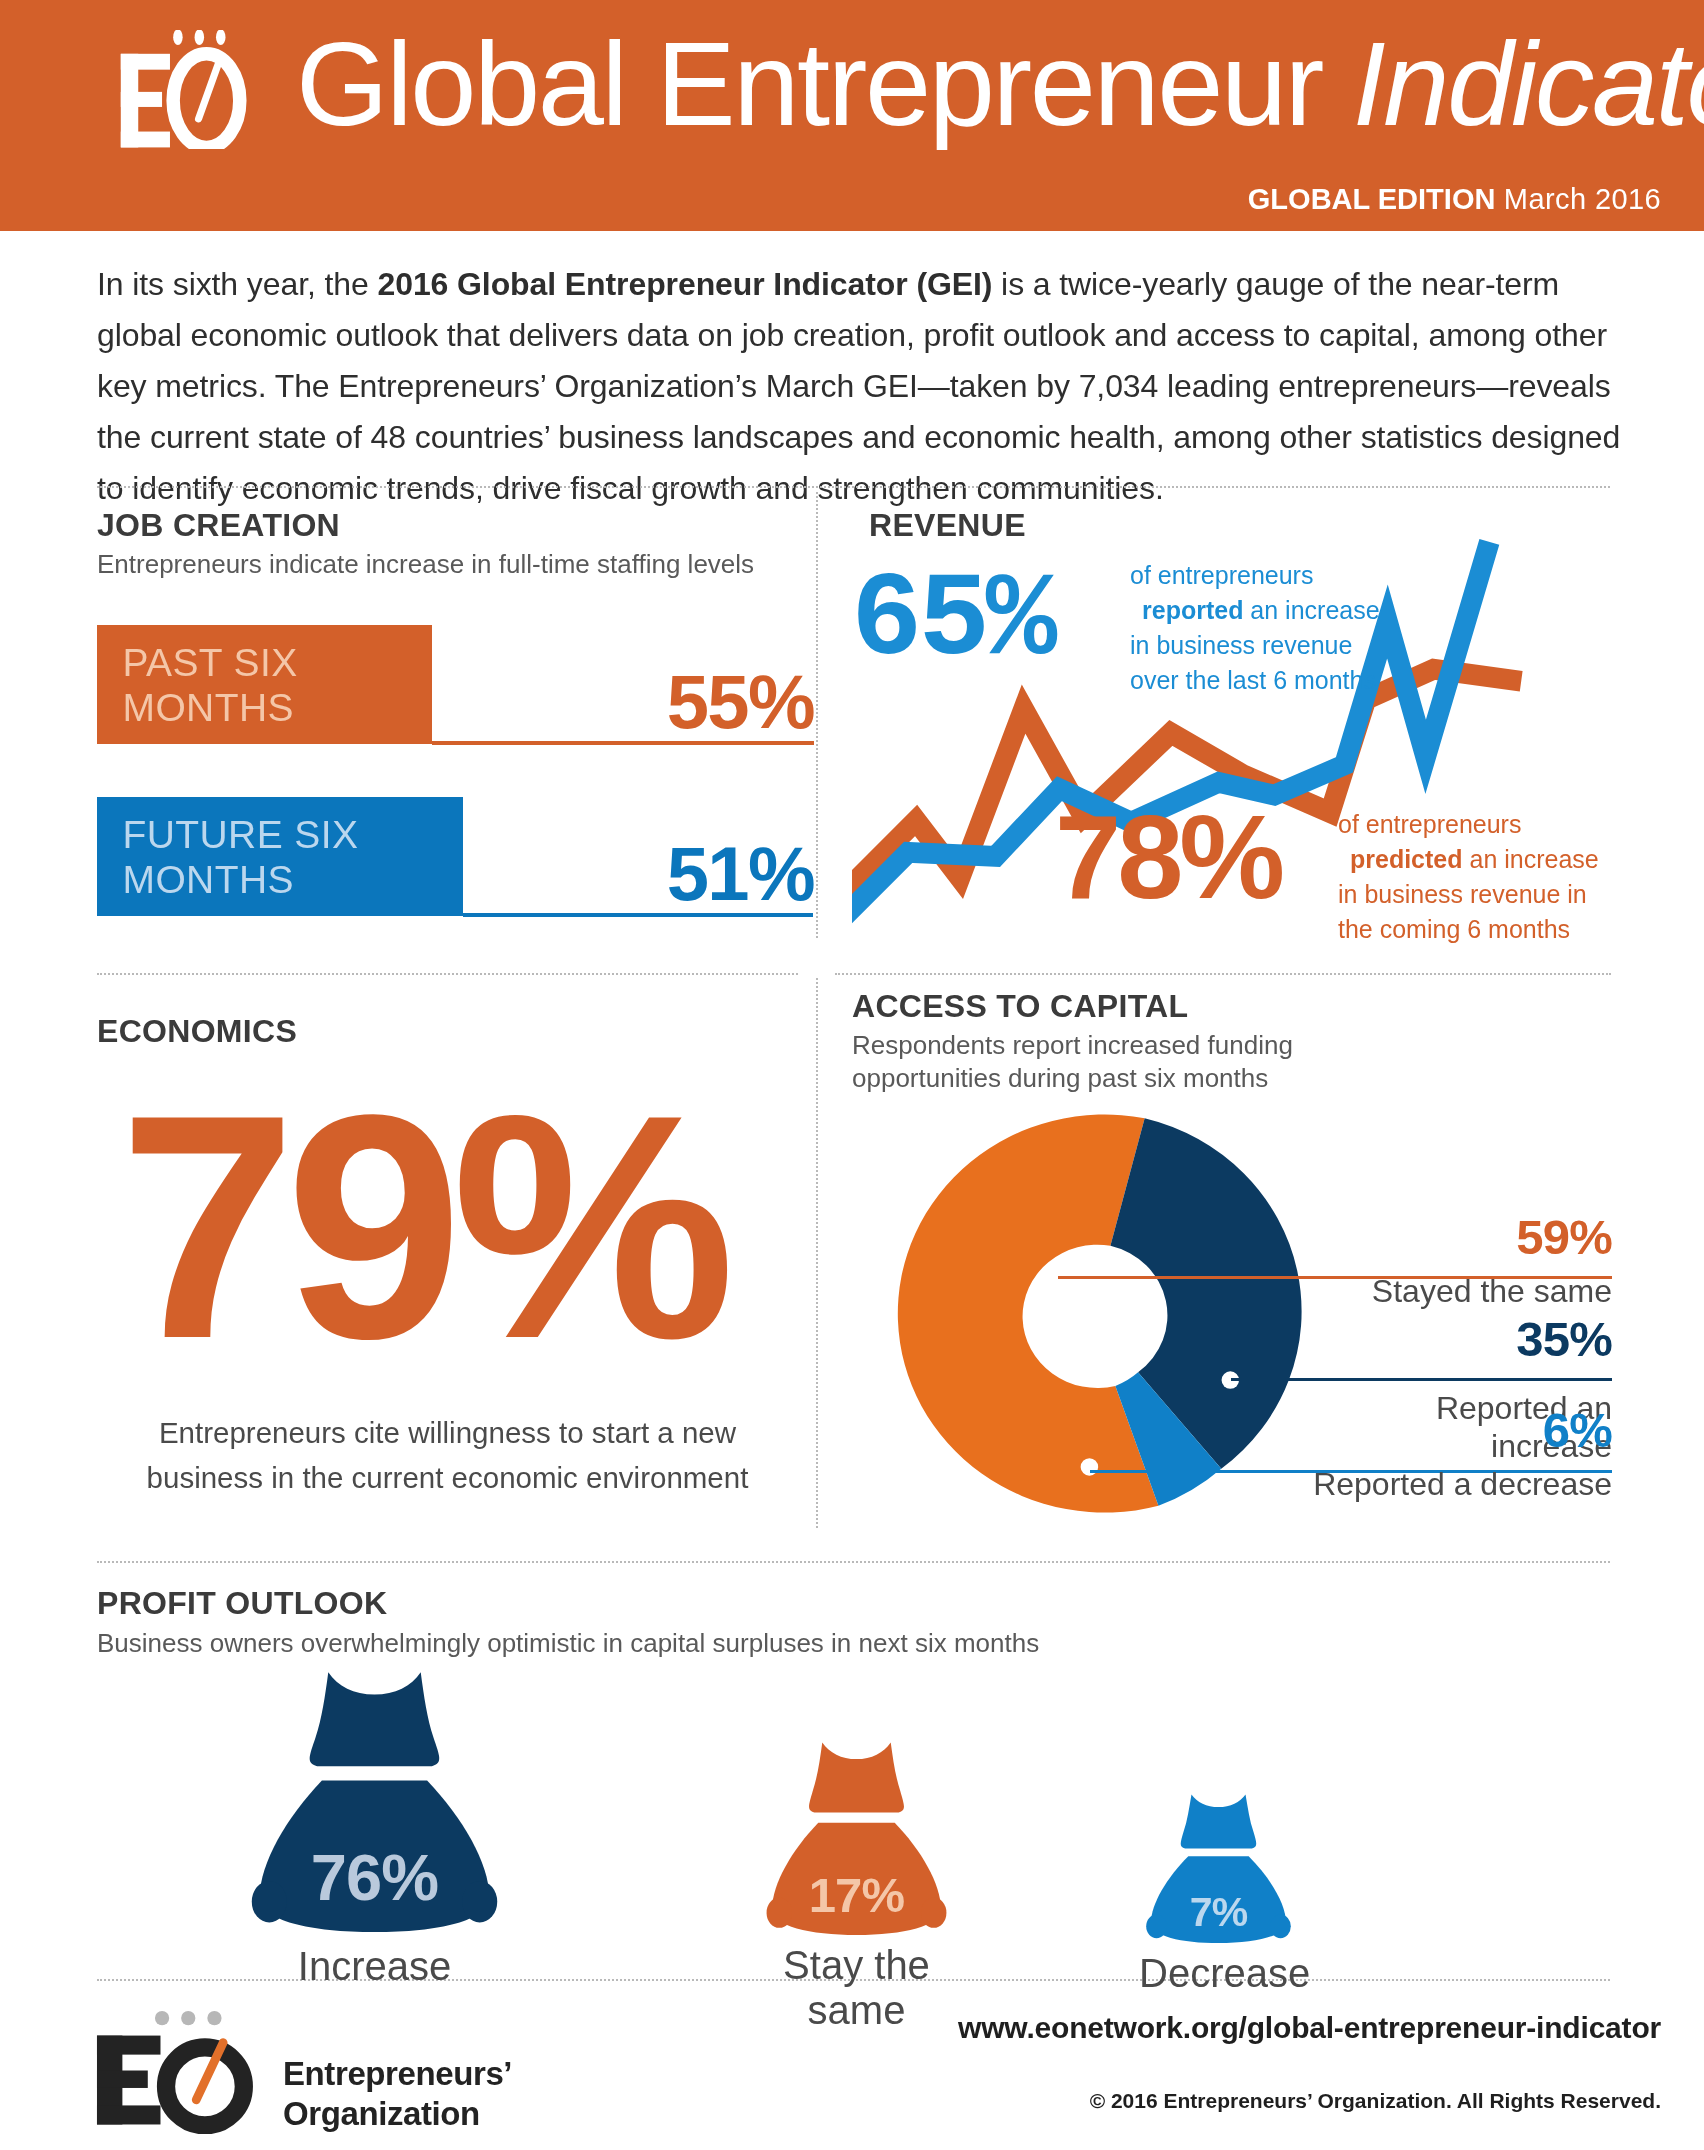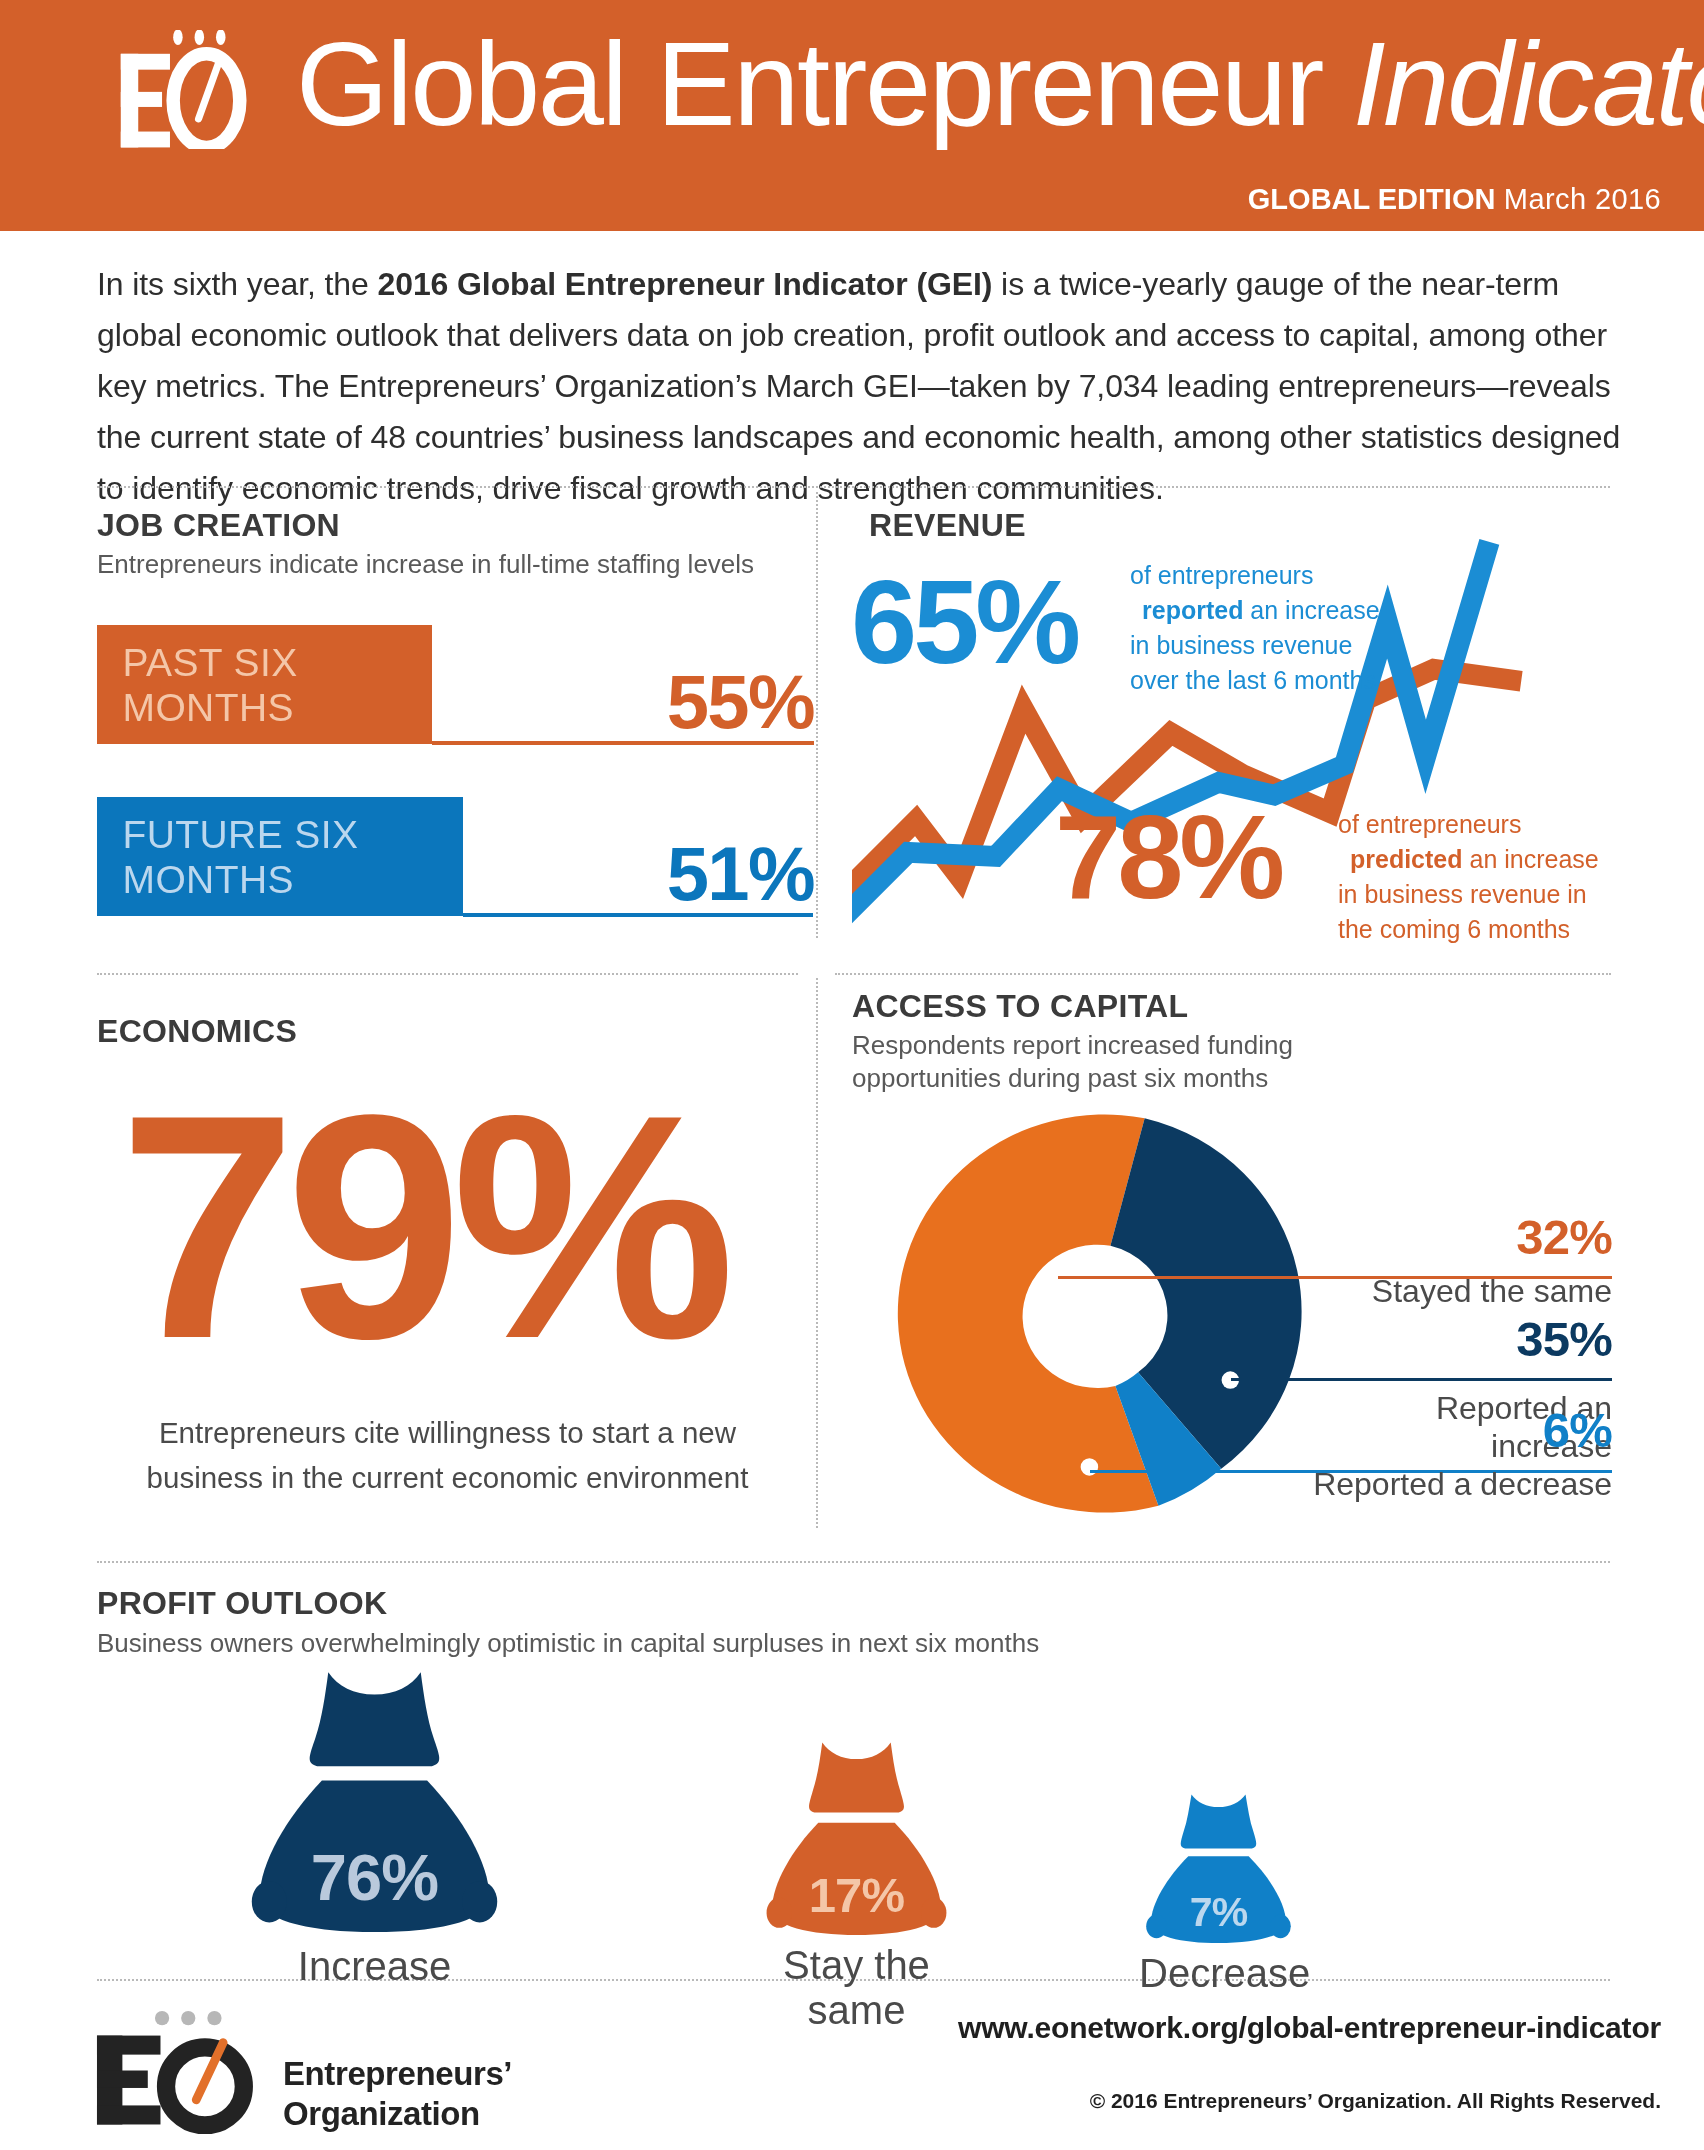--- a/index.html
+++ b/index.html
@@ -214,21 +214,21 @@
 
 <div class="linechart" style="left:852px; top:518px; width:797px; height:414px;">
   <svg width="797" height="414" viewBox="0 0 1000 520">
 
     <polyline fill="none" stroke="#D3602A" stroke-width="26" stroke-linejoin="miter" points="-10,470 80,380 135,452 215,240 290,375 400,270 490,322 600,370 645,228 730,190 840,205"></polyline>
 
     <polyline fill="none" stroke="#1B8DD4" stroke-width="26" stroke-linejoin="miter" points="-10,500 70,420 180,425 260,340 350,382 460,332 530,348 618,310 672,130 720,300 800,30"></polyline>
   </svg>
 </div>
 
-<div class="rev-big" style="left:851px; top:562px; color:#1B8DD4;">65%</div>
+<div class="rev-big" style="left:851px; top:562px; color:#1B8DD4;font-family:Liberation Mono, monospace;">65%</div>
 <div class="rev-text" style="left:1130px; top:558px; width:303px; color:#1B8DD4;">
   <span>of entrepreneurs</span><br>
   <b>reported</b><span> an increase</span><br>
   <span>in business revenue</span><br>
   <span>over the last 6 months</span>
 </div>
 
 <div class="rev-big" style="left:1055px; top:797px; color:#D3602A;">78%</div>
 <div class="rev-text" style="left:1338px; top:807px; width:303px; color:#D3602A;">
   <span>of entrepreneurs</span><br>
@@ -262,21 +262,21 @@
     </g>
 
     <circle cx="238" cy="215" r="11" fill="#ffffff"></circle>
     <circle cx="455" cy="343" r="11" fill="#ffffff"></circle>
     <circle cx="278" cy="452" r="11" fill="#ffffff"></circle>
   </svg>
 </div>
 
 <div style="position:absolute; left:1058px; top:1276px; width:554px; height:3.2px; background:#D3602A;"></div>
 <div class="donut-label" style="left:1227px; top:1211px; width:385px;">
-  <div class="donut-pct" style="color:#D3602A;">32%</div>
+  <div class="donut-pct" style="color:#D3602A;">59%</div>
   <div class="donut-desc" style="margin-top:8px;">Stayed the same</div>
 </div>
 
 <div style="position:absolute; left:1231px; top:1378px; width:381px; height:3.2px; background:#0C3A61;"></div>
 <div class="donut-label" style="left:1227px; top:1313px; width:385px;">
   <div class="donut-pct" style="color:#0C3A61;">35%</div>
   <div class="donut-desc" style="margin-top:23px;">
     <span>Reported an</span><br>
     <span>increase</span>
   </div>

